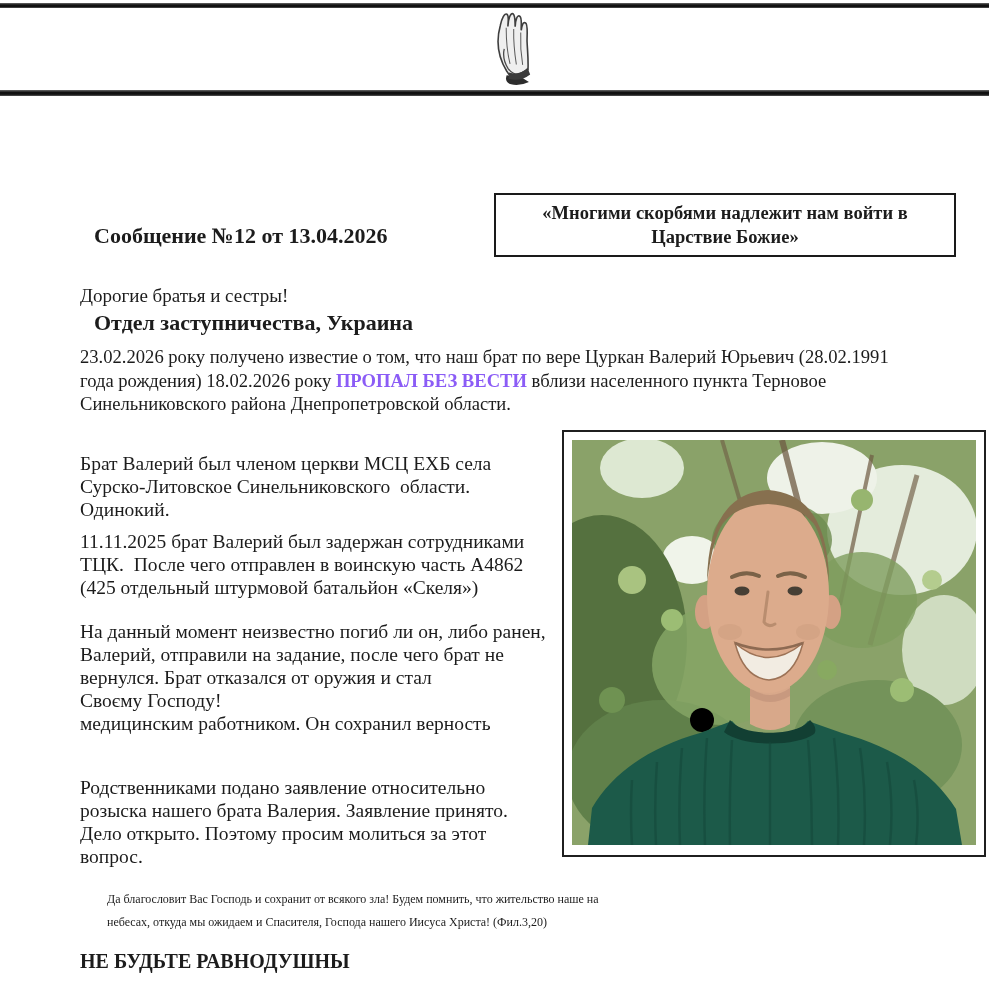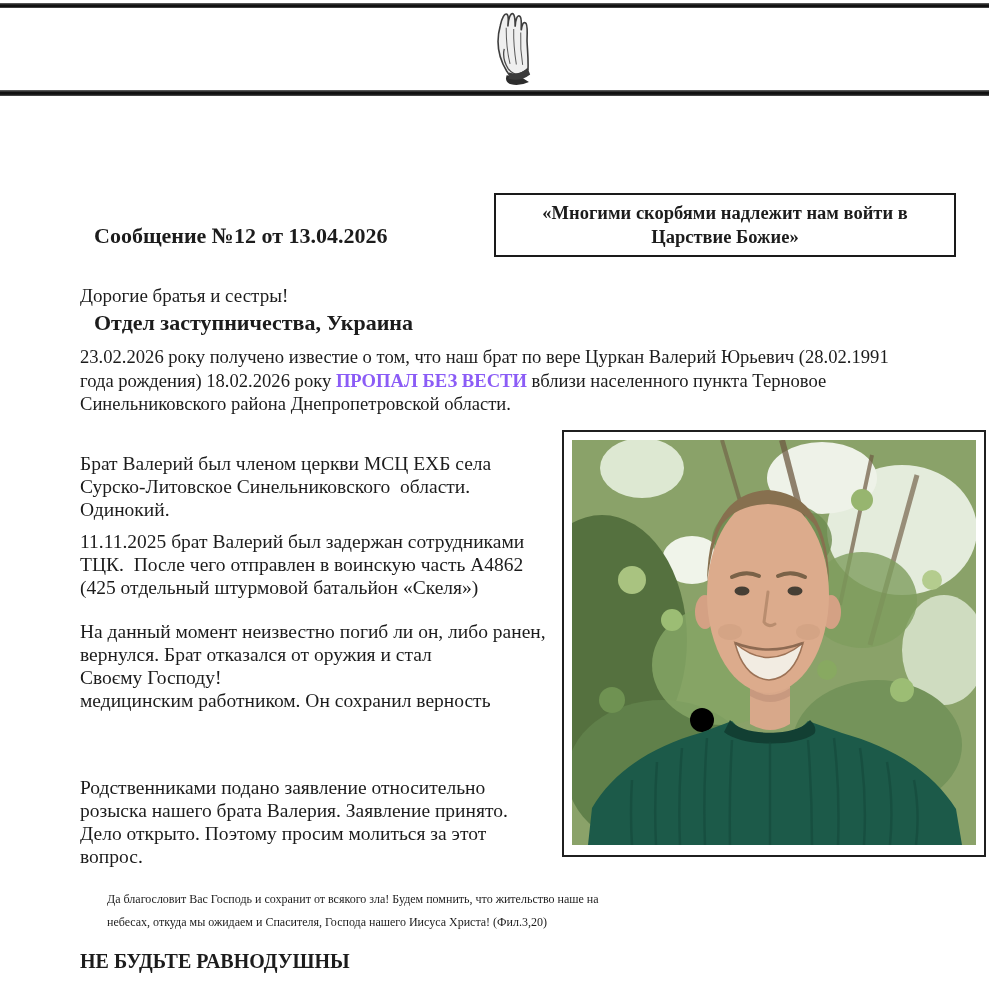--- a/index.html
+++ b/index.html
@@ -141,20 +141,21 @@
   </div>
 
   <div id="col-p2" class="colp">
     <div class="tl">11.11.2025 брат Валерий был задержан сотрудниками</div>
     <div class="tl">ТЦК.  После чего отправлен в воинскую часть А4862</div>
     <div class="tl">(425 отдельный штурмовой батальйон «Скеля»)</div>
   </div>
 
   <div id="col-p3" class="colp">
     <div class="tl">На данный момент неизвестно погиб ли он, либо ранен,</div>
+    <div class="tl">Валерий, отправили на задание, после чего брат не</div>
     <div class="tl">вернулся. Брат отказался от оружия и стал</div>
     <div class="tl">Своєму Господу!</div>
     <div class="tl">медицинским работником. Он сохранил верность</div>
   </div>
 
   <div id="col-p4" class="colp">
     <div class="tl">Родственниками подано заявление относительно</div>
     <div class="tl">розыска нашего брата Валерия. Заявление принято.</div>
     <div class="tl">Дело открыто. Поэтому просим молиться за этот</div>
     <div class="tl">вопрос.</div>

